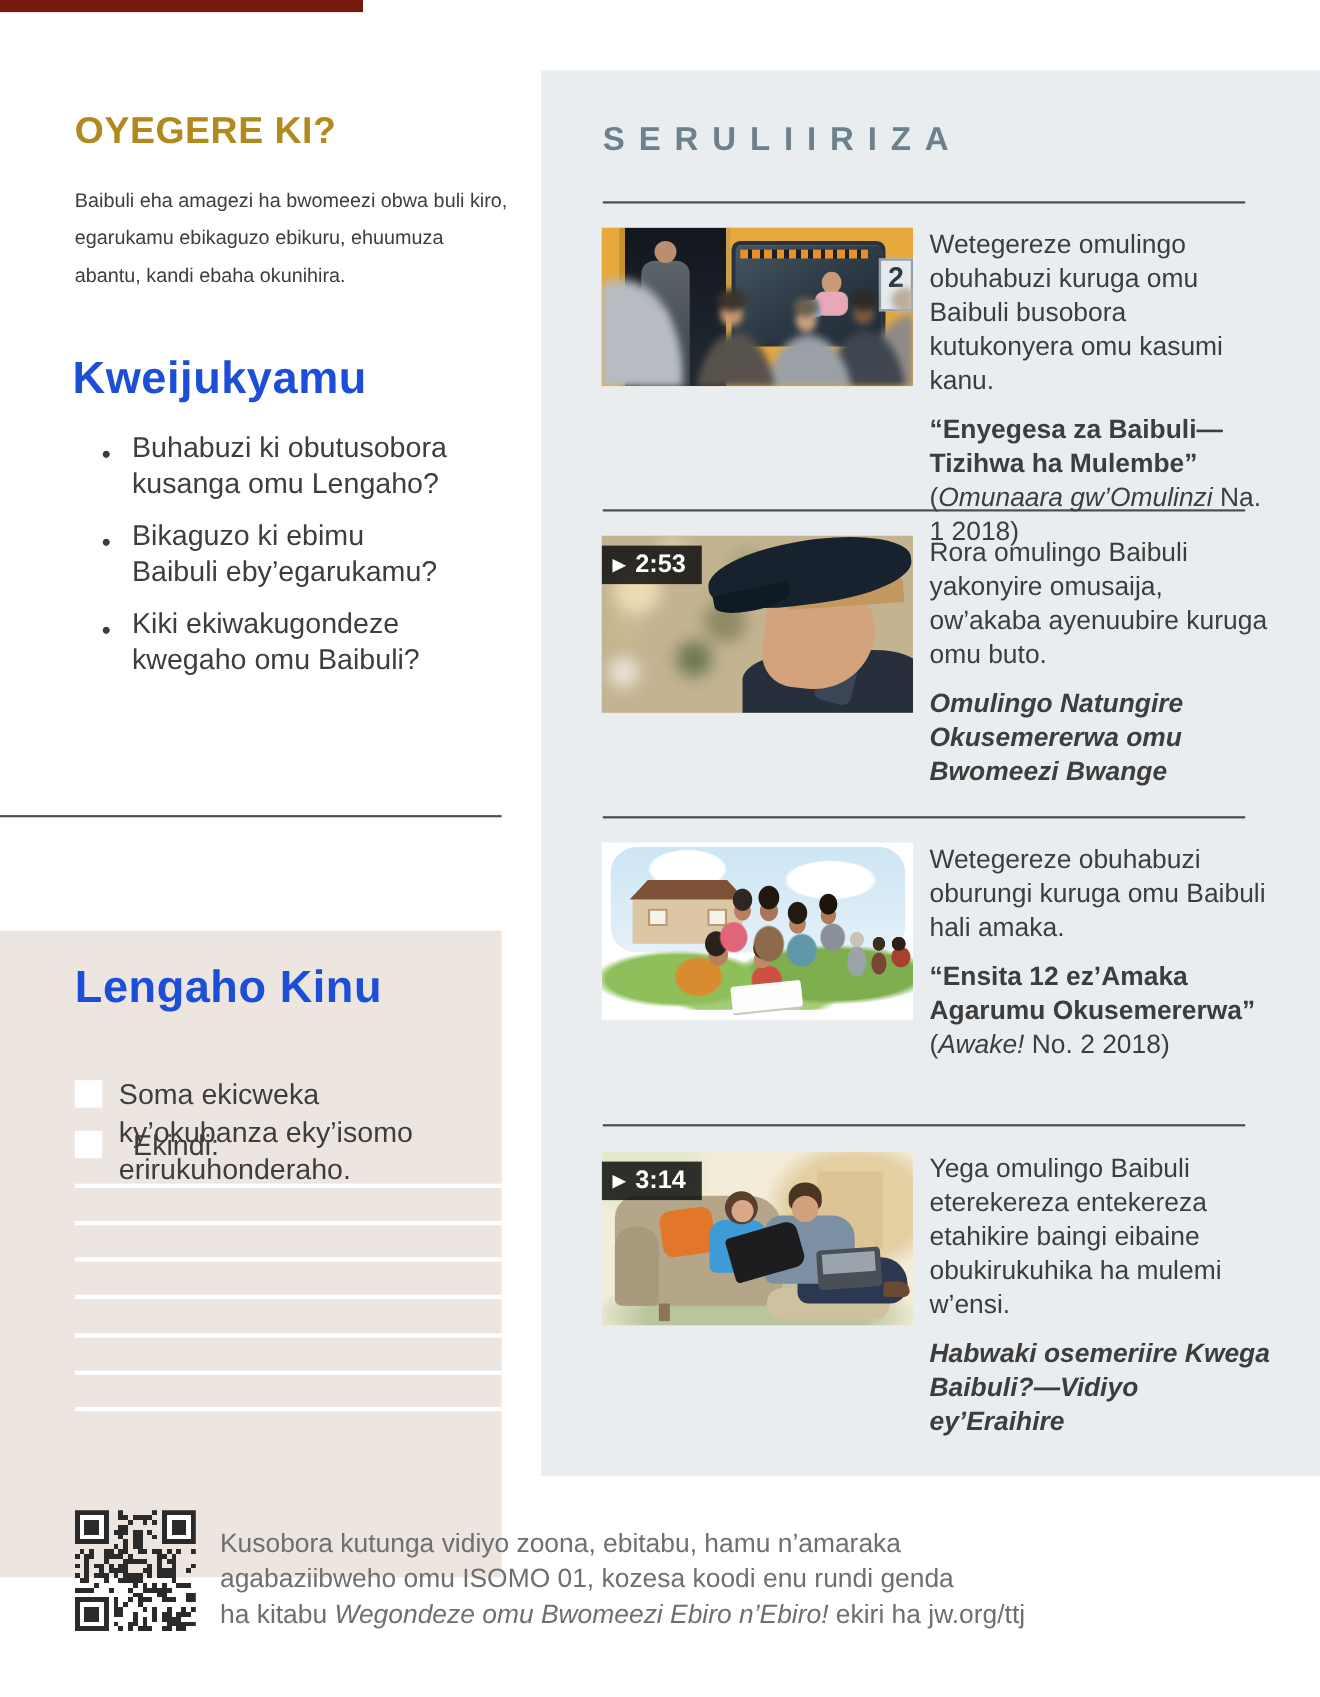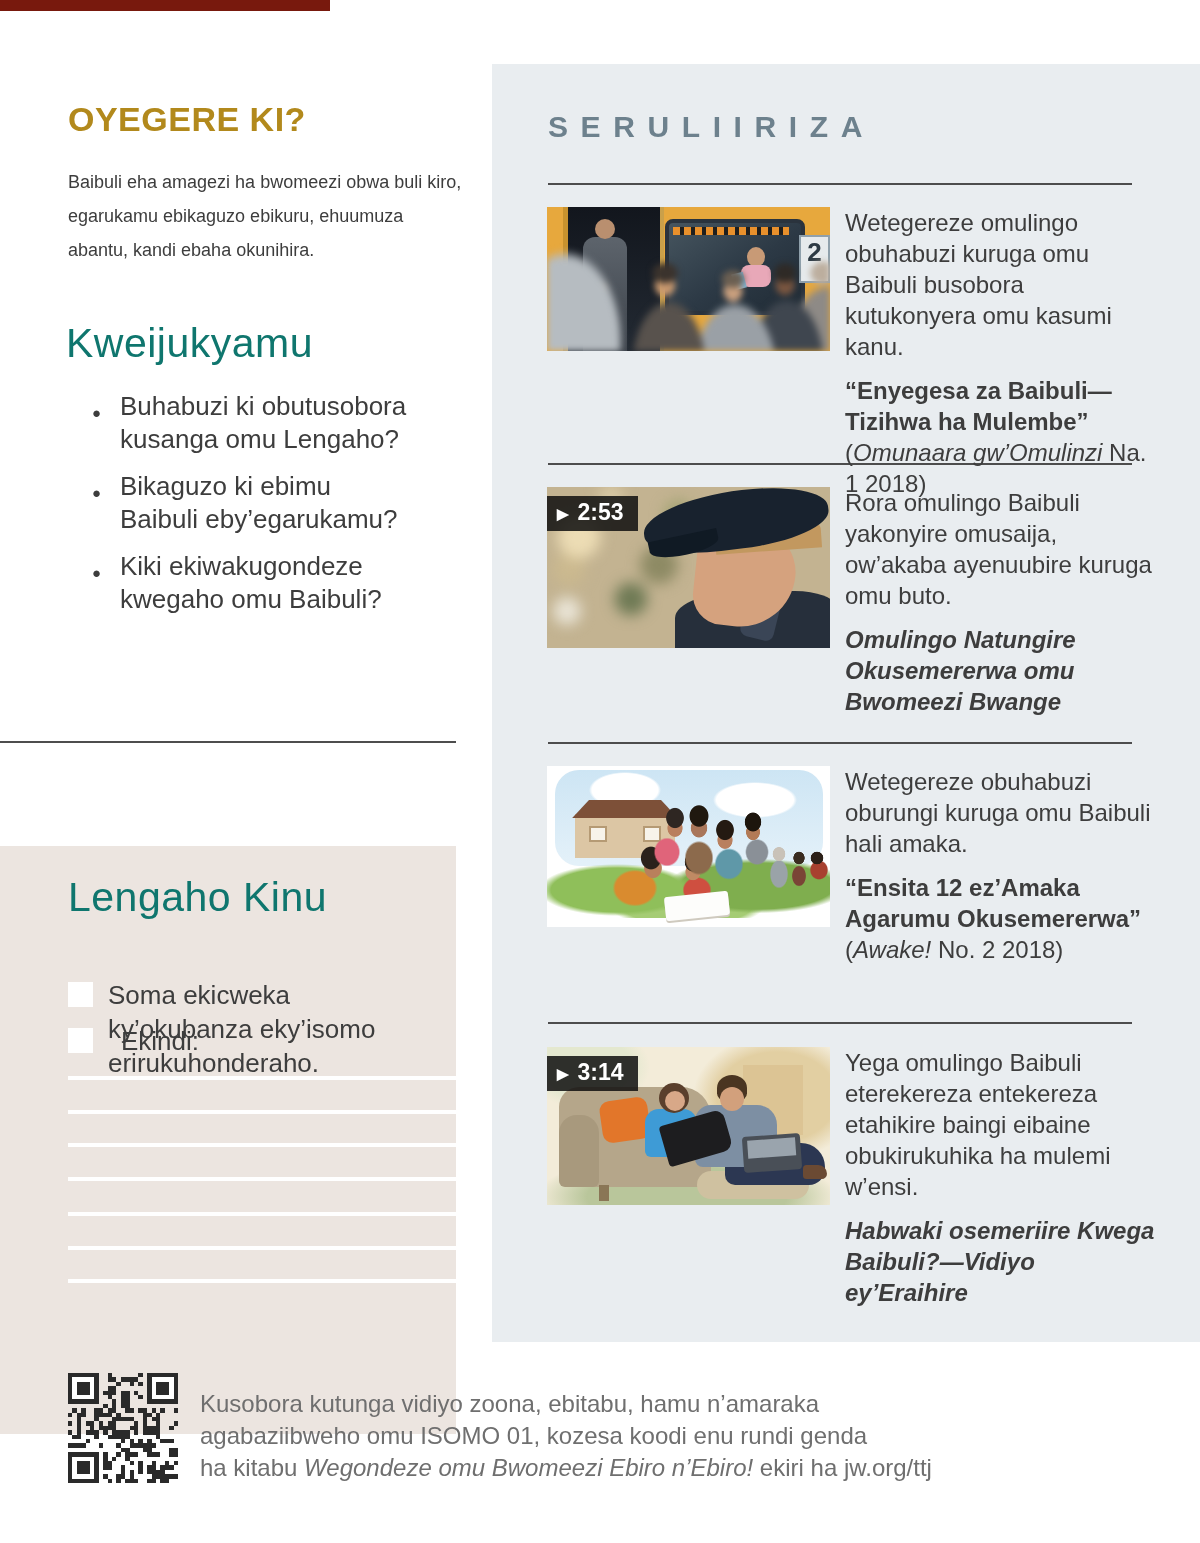--- a/index.html
+++ b/index.html
@@ -5,21 +5,21 @@
   html,body{margin:0;padding:0;background:#fff;}
   .page{position:relative;width:1200px;height:1543px;background:#ffffff;overflow:hidden;
         font-family:"Liberation Sans",sans-serif;color:#3d3d3d;}
 
   
   .topbar{position:absolute;left:0;top:0;width:330px;height:11px;background:#78190d;}
 
   
   .h-gold{position:absolute;left:68px;top:100px;font-size:34px;font-weight:700;color:#b2891c;letter-spacing:.5px;}
   .p-intro{position:absolute;left:68px;top:165px;width:396px;font-size:18px;line-height:34px;}
-  .h-slate{font-weight:400;color:#0f766e;font-size:41px;letter-spacing:.5px;}
+  .h-slate{font-weight:700;color:#1d4ed8;font-size:41px;letter-spacing:.5px;}
   .h-review{position:absolute;left:66px;top:320px;}
   .bullets{position:absolute;left:92px;top:390px;width:318px;list-style:none;margin:0;padding:0;
            font-size:26px;line-height:33px;}
   .bullets li{position:relative;padding-left:28px;margin-bottom:14px;}
   .bullets li::before{content:"●";position:absolute;left:0;top:6px;font-size:15px;color:#3d3d3d;}
   .rule-left{position:absolute;left:0;top:741px;width:456px;height:2px;background:#4d4d4d;}
   .completed{position:absolute;left:68px;top:762px;font-size:26px;}
 
   
   .goalbox{position:absolute;left:0;top:846px;width:456px;height:588px;background:#ece5e0;}

